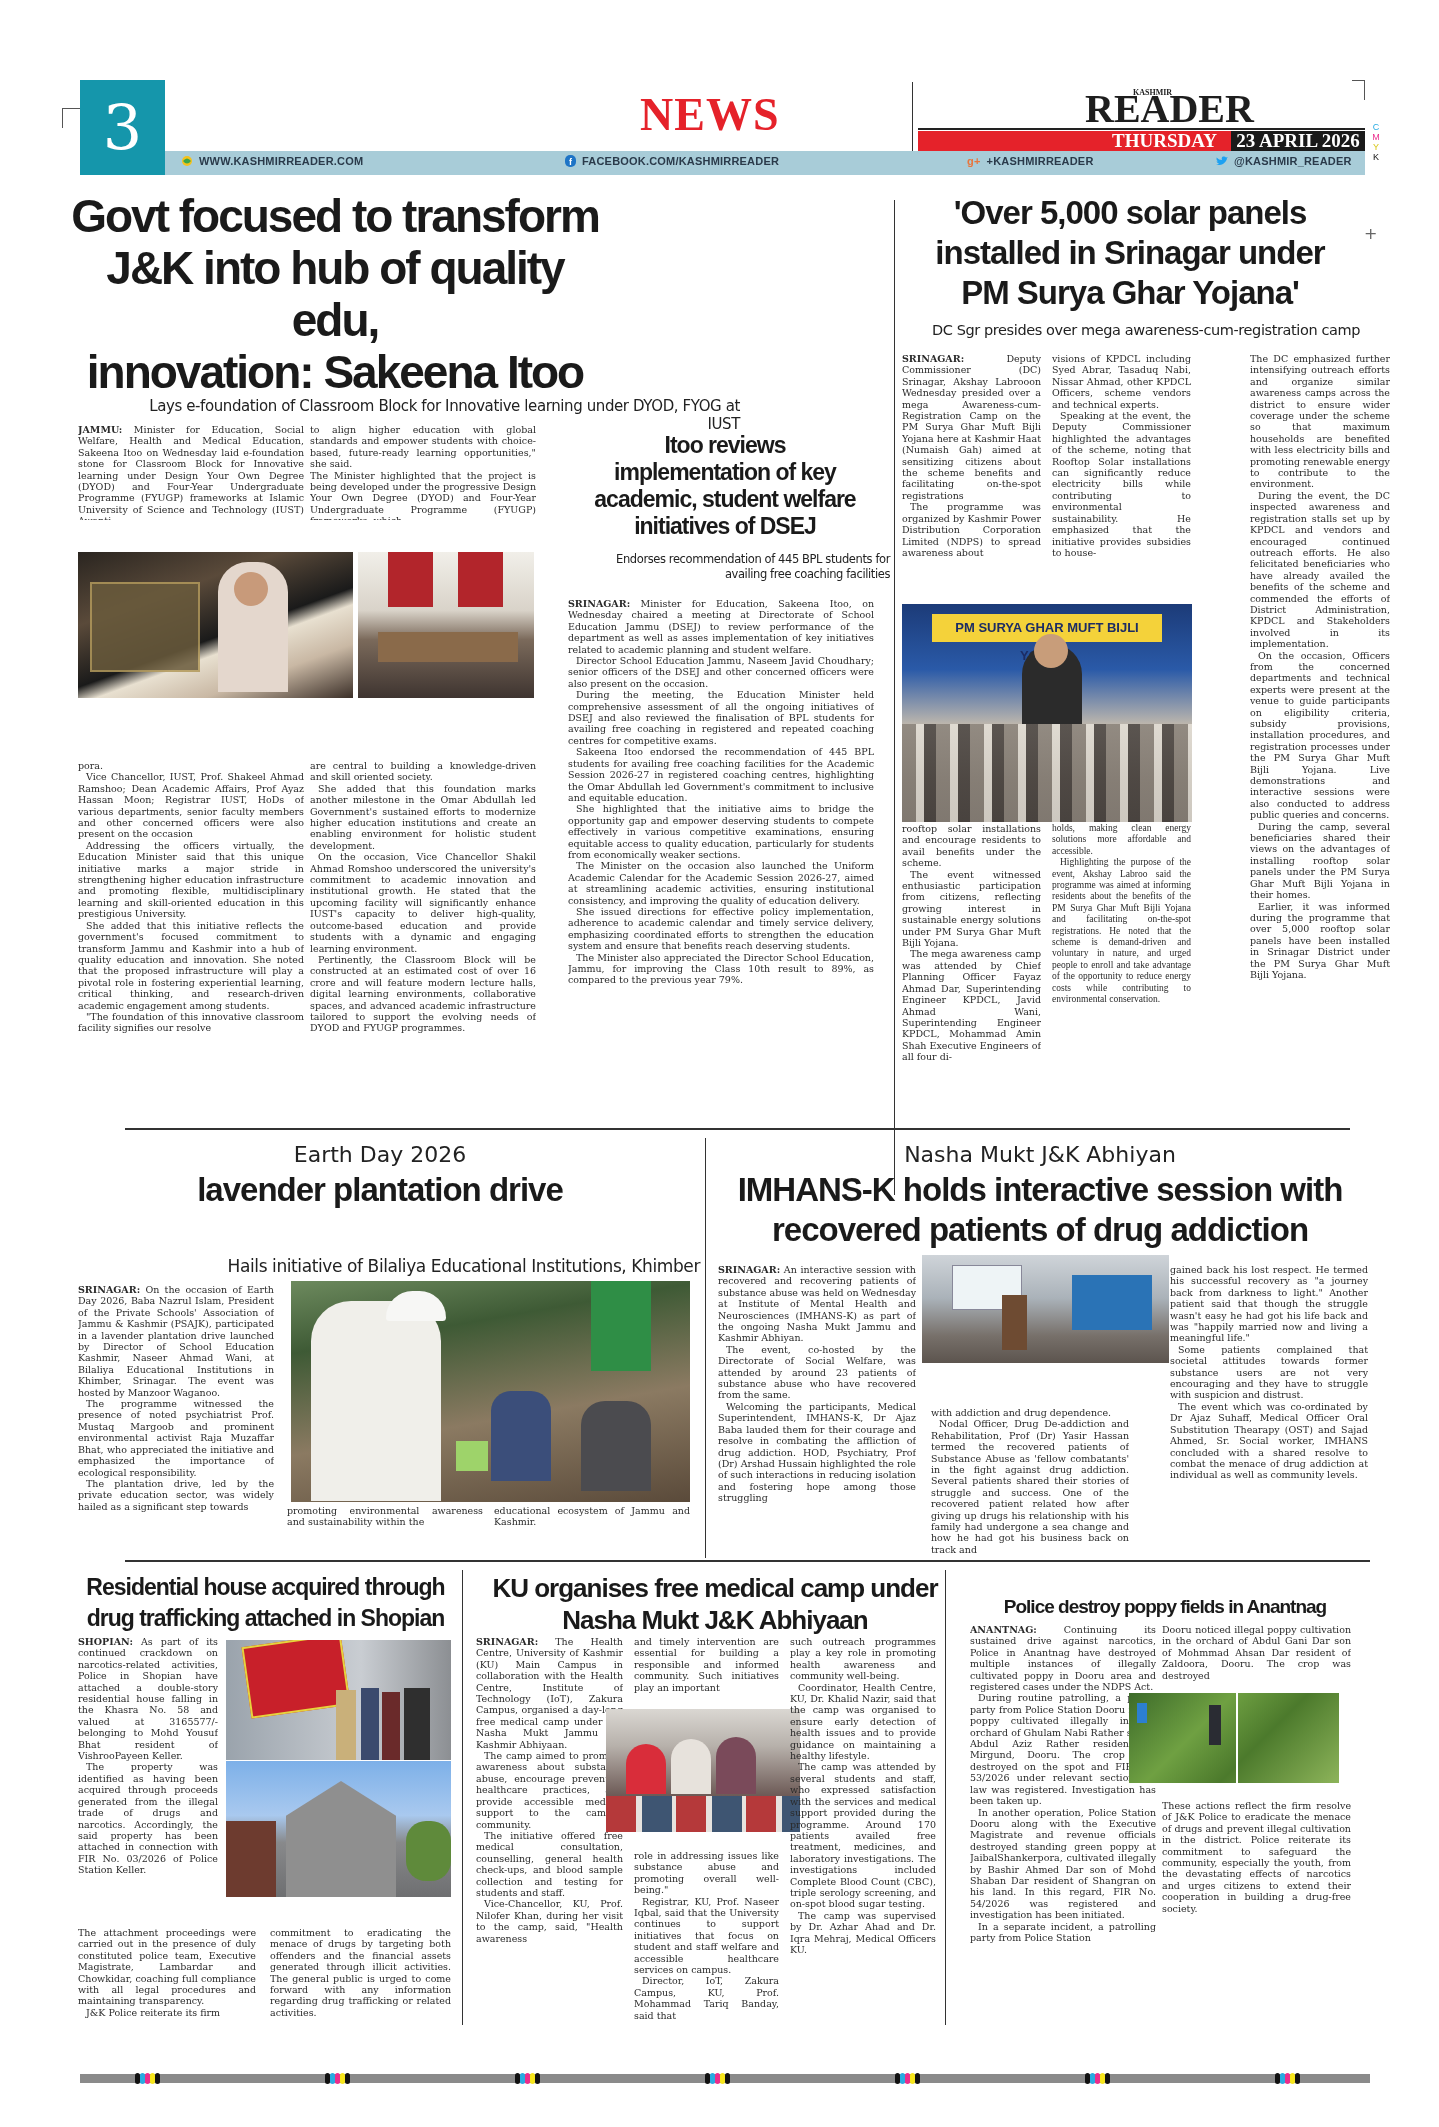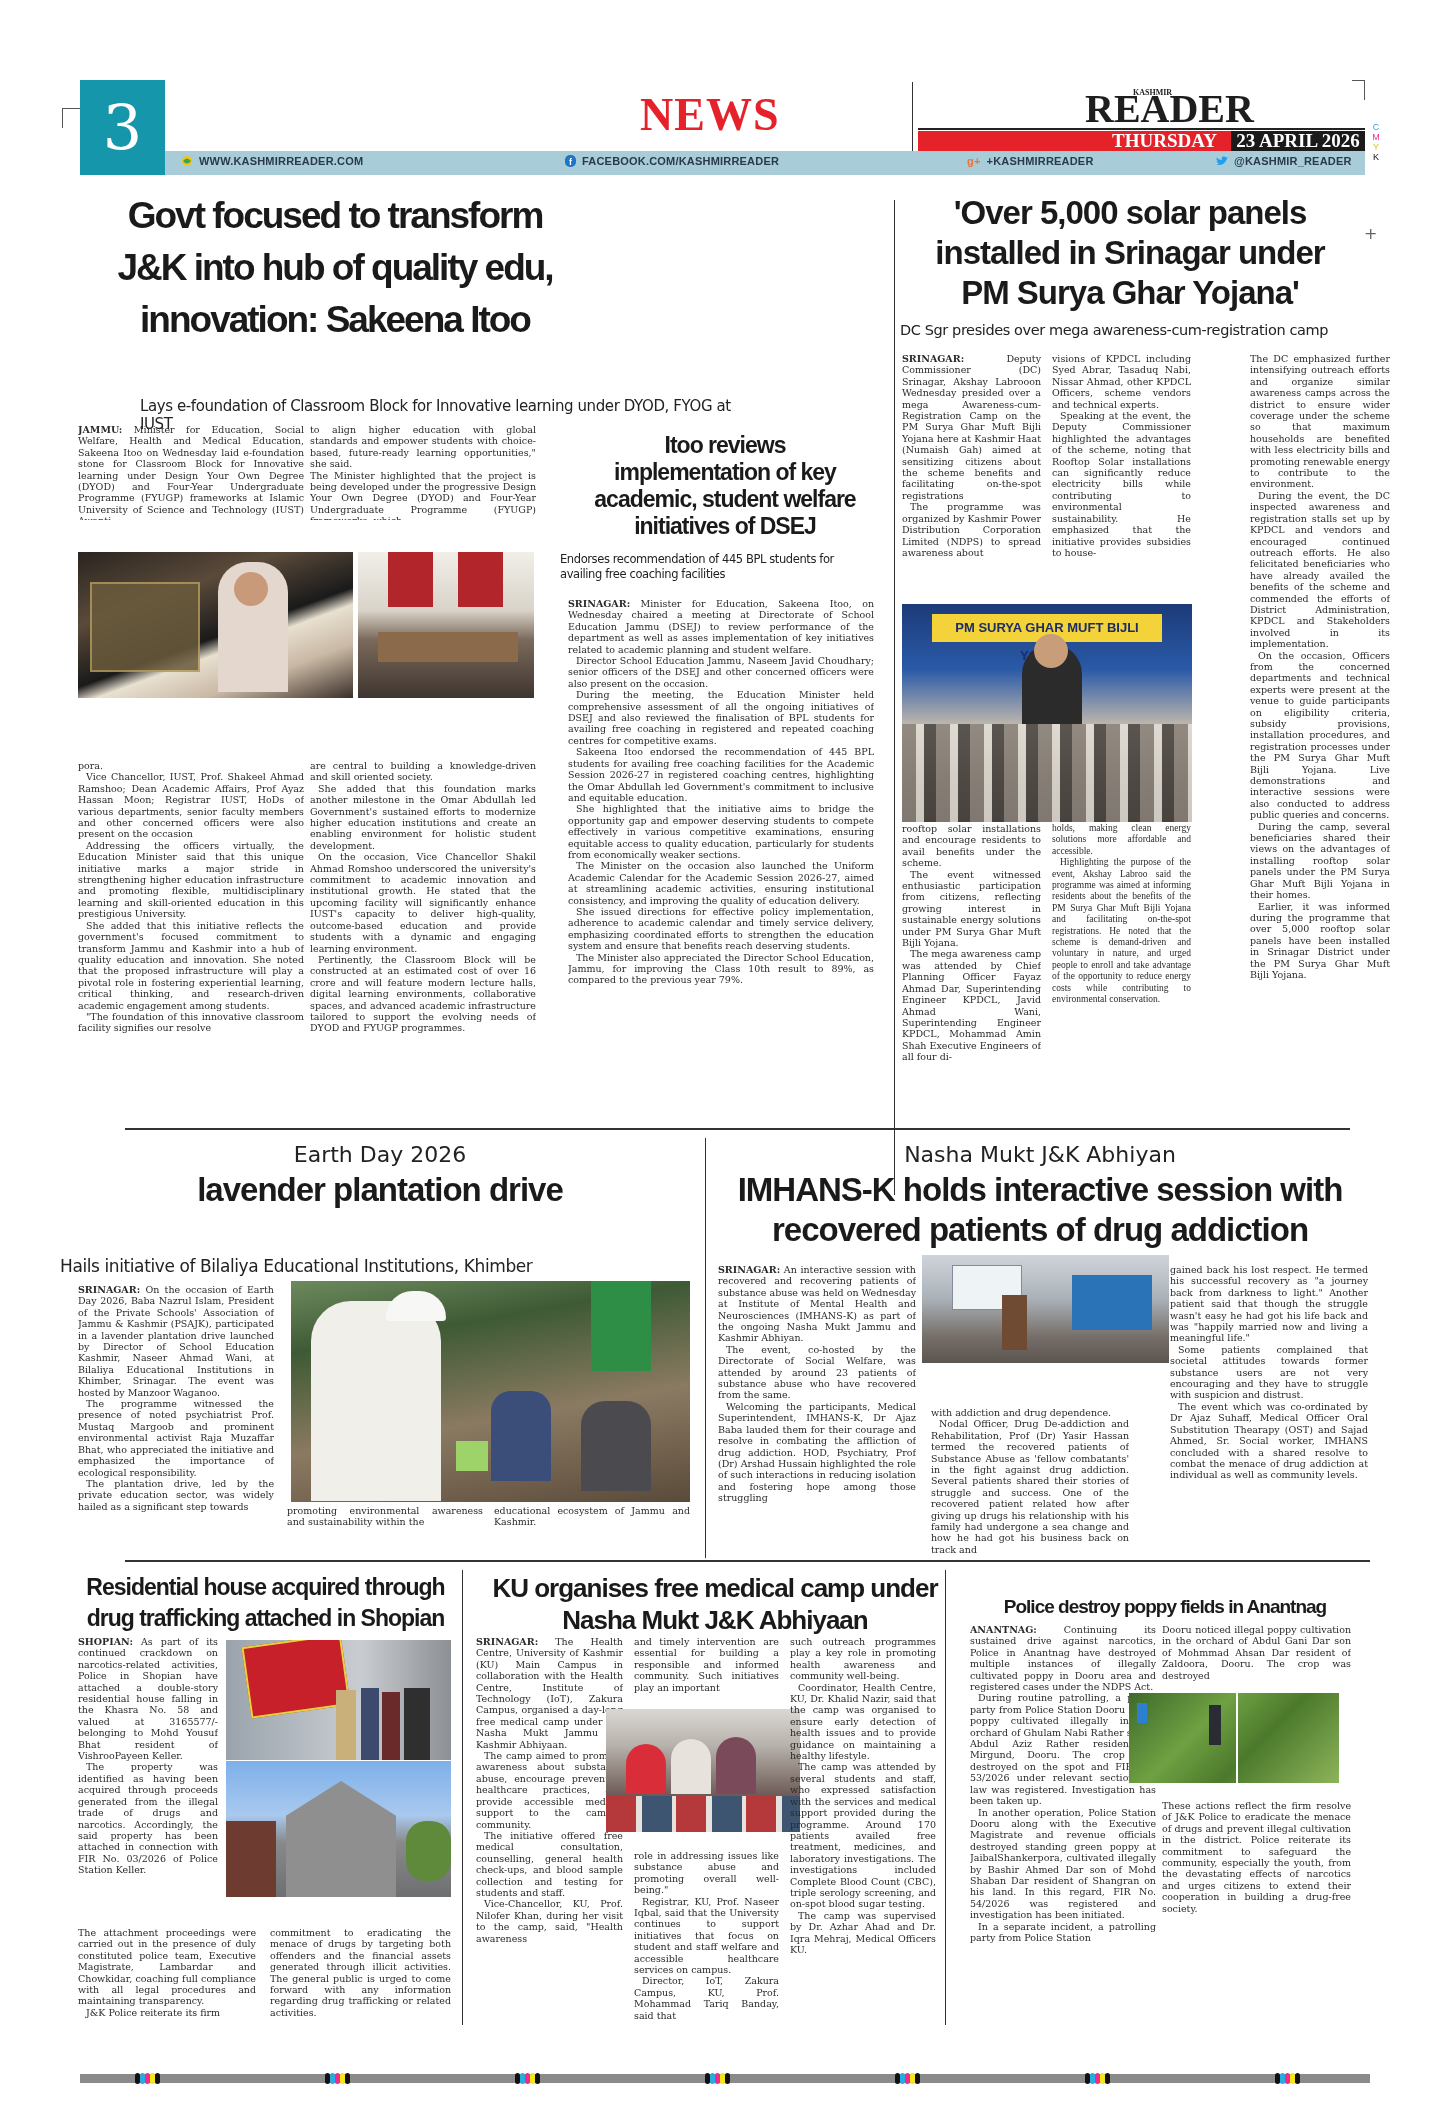--- a/index.html
+++ b/index.html
@@ -21,21 +21,21 @@
   .reader-kashmir { left: 1133px; top: 88px; font-family: "Liberation Serif", serif; font-size: 8px; font-weight: bold; color: #222; }
   .reader-rule { left: 918px; top: 128px; width: 447px; height: 2px; background: #222; }
   .day-bar { left: 918px; top: 131px; width: 313px; height: 20px; background: #e5222a; color: #fff;
     font-family: "Liberation Serif", serif; font-weight: bold; font-size: 19px; text-align: right; padding-right: 14px; line-height: 20px; }
   .date-bar { left: 1231px; top: 131px; width: 134px; height: 20px; background: #1a1a1a; color: #fff;
     font-family: "Liberation Serif", serif; font-weight: bold; font-size: 19px; text-align: center; line-height: 20px; }
   .cmyk { left: 1370px; top: 122px; width: 12px; font-family: "Liberation Sans", sans-serif; font-size: 9px; line-height: 10px; text-align: center; }
 
   
   .hl { position: absolute; font-family: "Liberation Sans", sans-serif; font-weight: bold; color: #1a1a1a; text-align: center; letter-spacing: -1px; }
-  .deck { position: absolute; font-family: "DejaVu Sans", sans-serif; color: #222; text-align: left; letter-spacing: -0.4px; }
+  .deck { position: absolute; font-family: "DejaVu Sans", sans-serif; color: #222; text-align: right; letter-spacing: -0.4px; }
   .kicker { position: absolute; font-family: "DejaVu Sans", sans-serif; color: #222; text-align: center; }
 
   
   .col { position: absolute; font-family: "DejaVu Serif", serif; font-size: 9.5px; line-height: 11.4px; color: #2a2a2a; text-align: justify; hyphens: auto; overflow: hidden; }
   .col p { text-indent: 8px; }
   .col p:first-child { text-indent: 0; }
   .dateline { font-weight: bold; }
 
   .photo { position: absolute; overflow: hidden; }
   .rule { position: absolute; background: #333; }
@@ -88,21 +88,21 @@
   </div>
   <div class="social-item" style="left:1050px;">
     <svg width="13" height="11" viewBox="0 0 13 11">
         <path d="M1 8 Q4 10 8 8 Q12 5 12 2 L13 1 L11 1.5 Q10 0 8 0.5 Q6 1.5 7 4 Q4 4 1.5 1.5 Q1 4 3 5.5 L1.5 5.3 Q2 7 4 7.5 Q3 8.5 1 8 Z" fill="#1da1f2"></path>
       </svg>
     <span>@KASHMIR_READER</span>
   </div>
 </div>
 
 <div>
-  <div class="hl" style="left:70px;top:190px;width:530px;font-size:37px;line-height:52px;letter-spacing:-2px;">
+  <div class="hl" style="left:70px;top:190px;width:530px;font-size:46px;line-height:52px;letter-spacing:-2px;">
     <div>Govt focused to transform</div>
     <div>J&amp;K into hub of quality edu,</div>
     <div>innovation: Sakeena Itoo</div>
   </div>
   <div class="deck" style="left:140px;top:397px;width:600px;font-size:15px;">Lays e-foundation of Classroom Block for Innovative learning under DYOD, FYOG at IUST</div>
 
   <div class="col" style="left:78px;top:424px;width:226px;height:96px;">
     <p><span class="dateline">JAMMU:</span> <span>Minister for Education, Social Welfare, Health and Medical Education, Sakeena Itoo on Wednesday laid e-foundation stone for Classroom Block for Innovative learning under Design Your Own Degree (DYOD) and Four-Year Undergraduate Programme (FYUGP) frameworks at Islamic University of Science and Technology (IUST) Awanti-</span></p>
   </div>
   <div class="col" style="left:310px;top:424px;width:226px;height:96px;">

